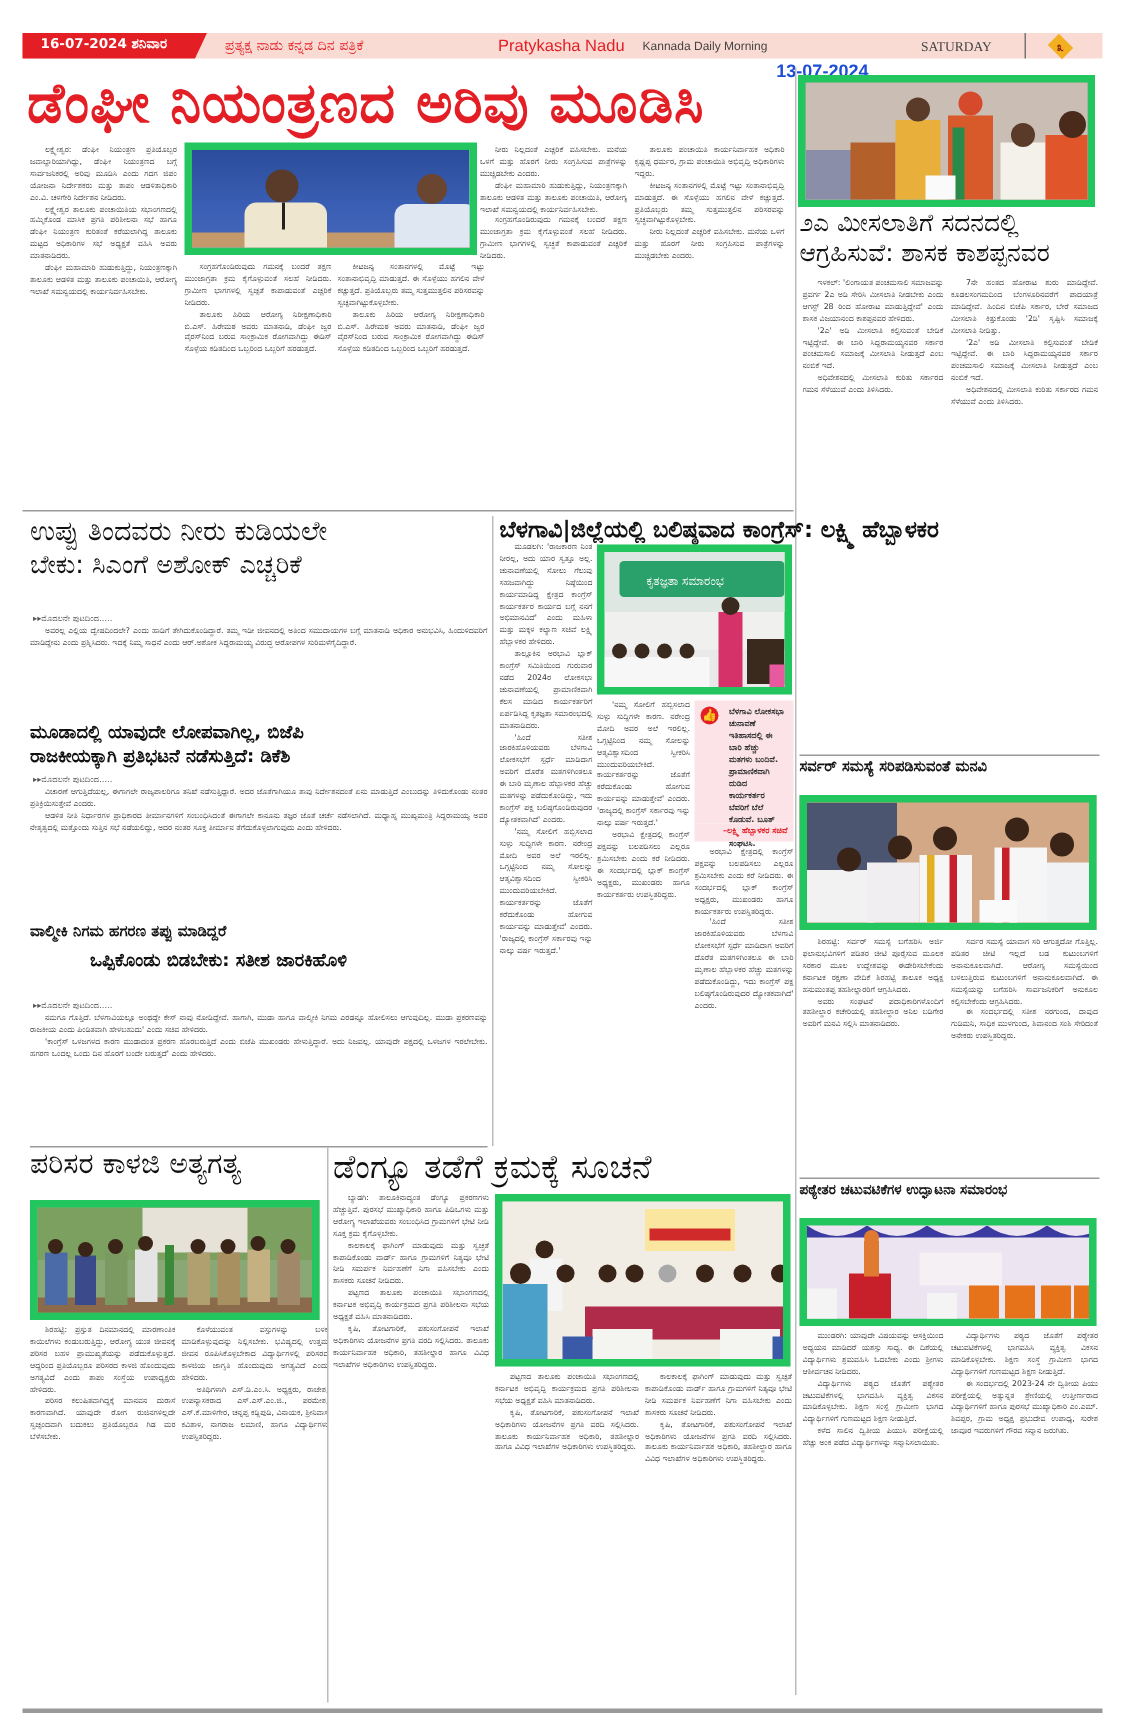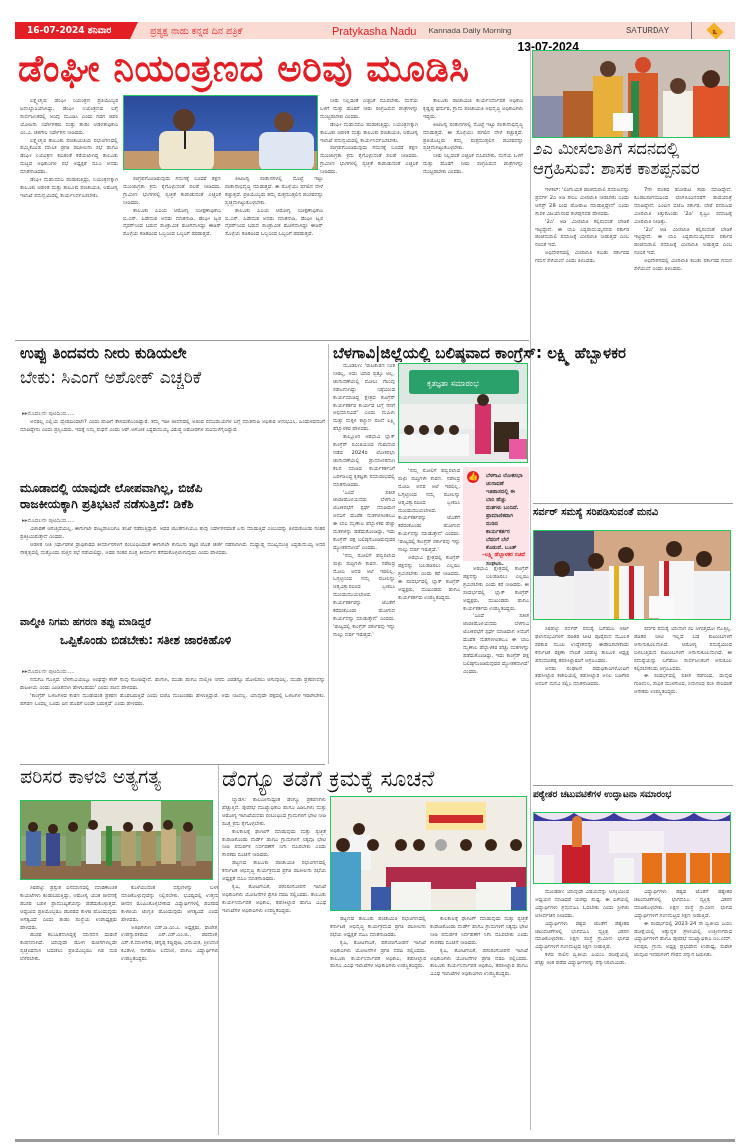--- a/index.html
+++ b/index.html
@@ -5,33 +5,33 @@
   * { box-sizing: border-box; margin: 0; padding: 0; }
   html, body { width: 750px; height: 1148px; background: #ffffff; overflow: hidden; }
   body { font-family: "DejaVu Sans", sans-serif; color: #222; position: relative; }
 
   .masthead { position: absolute; left: 15px; top: 22px; width: 720px; height: 17px; background: #fadbd3; display: flex; align-items: center; }
   .mh-date-kn { background: #e31e24; color: #fff; font-size: 9px; font-weight: bold; height: 17px; line-height: 17px; padding: 0 18px 0 12px; position: relative; width: 115px; }
   .mh-date-kn::after { content: ""; position: absolute; right: -8px; top: 0; border-top: 17px solid #e31e24; border-right: 8px solid transparent; }
   .mh-tag { color: #e31e24; font-size: 9.5px; margin-left: 20px; width: 170px; }
   .mh-brand { color: #e31e24; font-family: "Liberation Sans", sans-serif; font-weight: normal; font-size: 11px; margin-left: 12px; }
   .mh-sub { color: #444; font-family: "Liberation Sans", sans-serif; font-size: 8px; margin-left: 12px; }
-  .mh-date { color: #000000; font-family: "Liberation Sans", sans-serif; font-weight: bold; font-size: 12px; margin-left: 6px; margin-top: 32px; }
-  .mh-day { color: #444; font-family: Liberation Mono, monospace; font-size: 9px; margin-left: 12px; padding-left: 35px; }
+  .mh-date { color: #1d4ed8; font-family: "Liberation Sans", sans-serif; font-weight: bold; font-size: 12px; margin-left: 6px; margin-top: 32px; }
+  .mh-day { color: #444; font-family: Liberation Serif, serif; font-size: 9px; margin-left: 0; padding-left: 35px; }
   .mh-sep { width: 1px; height: 17px; background: #777; margin-left: 22px; }
   .mh-page { width: 18px; height: 14px; margin-left: 14px; background: #f2b020; transform: rotate(45deg) scale(0.75); display: flex; align-items: center; justify-content: center; }
   .mh-page span { transform: rotate(-45deg); font-size: 11px; font-weight: bold; color: #8a1c12; }
 
   .hl { position: absolute; font-weight: bold; line-height: 1.05; }
   .red { color: #e31e24; }
   .blk { color: #111; }
   .txt { position: absolute; font-size: 5.2px; line-height: 7.9px; color: #333; text-align: justify; overflow: hidden; }
   .txt p { text-indent: 10px; }
   .cont { position: absolute; font-size: 5.5px; color: #555; }
-  .photo { position: absolute; overflow: hidden; border: 1px solid #22c55e; }
+  .photo { position: absolute; overflow: hidden; border: 5px solid #22c55e; }
   .vrule { position: absolute; width: 1px; background: #bbb; }
   .hrule { position: absolute; height: 1px; background: #999; }
   .quote { position: absolute; background: #fbe3e8; padding: 4px 6px; font-size: 5.4px; line-height: 8px; color: #333; }
   .quote .thumb { position: absolute; left: 4px; top: 4px; width: 12px; height: 12px; border-radius: 50%; background: #e31e24; color: #ffd24a; font-size: 8px; text-align: center; line-height: 12px; }
   .quote .qt { margin-left: 17px; font-weight: bold; }
   .quote .qa { text-align: right; color: #e31e24; font-weight: bold; }
   .footer-rule { position: absolute; left: 15px; top: 1139px; width: 720px; height: 3px; background: #999; }
 </style>
 </head>
 <body>
@@ -113,21 +113,21 @@
   <p>ಅಧಿವೇಶನದಲ್ಲಿ ಮೀಸಲಾತಿ ಕುರಿತು ಸರ್ಕಾರದ ಗಮನ ಸೆಳೆಯುವೆ ಎಂದು ತಿಳಿಸಿದರು.</p>
 </div>
 <div class="txt" style="left:634px; top:186px; width:98px; height:300px;">
   <p>7ನೇ ಹಂತದ ಹೋರಾಟ ಶುರು ಮಾಡಿದ್ದೇವೆ. ಕೂಡಲಸಂಗಮದಿಂದ ಬೆಂಗಳೂರಿನವರೆಗೆ ಪಾದಯಾತ್ರೆ ಮಾಡಿದ್ದೇವೆ. ಹಿಂದಿನ ಬಿಜೆಪಿ ಸರ್ಕಾರ, ಬೇರೆ ಸಮಾಜದ ಮೀಸಲಾತಿ ಕಿತ್ತುಕೊಂಡು '2ಡಿ' ಸೃಷ್ಟಿಸಿ ಸಮಾಜಕ್ಕೆ ಮೀಸಲಾತಿ ನೀಡಿತ್ತು.</p>
   <p>'2ಎ' ಅಡಿ ಮೀಸಲಾತಿ ಕಲ್ಪಿಸುವಂತೆ ಬೇಡಿಕೆ ಇಟ್ಟಿದ್ದೇವೆ. ಈ ಬಾರಿ ಸಿದ್ದರಾಮಯ್ಯನವರ ಸರ್ಕಾರ ಪಂಚಮಸಾಲಿ ಸಮಾಜಕ್ಕೆ ಮೀಸಲಾತಿ ನೀಡುತ್ತದೆ ಎಂಬ ನಂಬಿಕೆ ಇದೆ.</p>
   <p>ಅಧಿವೇಶನದಲ್ಲಿ ಮೀಸಲಾತಿ ಕುರಿತು ಸರ್ಕಾರದ ಗಮನ ಸೆಳೆಯುವೆ ಎಂದು ತಿಳಿಸಿದರು.</p>
 </div>
 
 <div class="hrule" style="left:15px; top:340px; width:514px;"></div>
 
-<div class="hl blk" style="left:20px; top:346px; width:305px; font-size:15px; font-weight:bold;">ಉಪ್ಪು ತಿಂದವರು ನೀರು ಕುಡಿಯಲೇ</div>
+<div class="hl blk" style="left:20px; top:346px; width:305px; font-size:18px; font-weight:normal;">ಉಪ್ಪು ತಿಂದವರು ನೀರು ಕುಡಿಯಲೇ</div>
 <div class="hl blk" style="left:20px; top:369px; width:305px; font-size:17px; font-weight:normal;">ಬೇಕು: ಸಿಎಂಗೆ ಅಶೋಕ್ ಎಚ್ಚರಿಕೆ</div>
 <div class="cont" style="left:22px; top:410px;">▸▸ಮೊದಲನೇ ಪುಟದಿಂದ.....</div>
 <div class="txt" style="left:20px; top:418px; width:305px; height:56px;">
   <p>ಅವರಲ್ಲ ಎಲ್ಲಿಯ ದ್ವೇಷದಿಂದಲೇ? ಎಂದು ಹಾಡಿಗೆ ತೇಗಿದುಕೊಂಡಿದ್ದಾರೆ. ತಮ್ಮ ಇಡೀ ಜೀವನದಲ್ಲಿ ಅತಿಂದ ಸಮುದಾಯಗಳ ಬಗ್ಗೆ ಮಾತನಾಡಿ ಅಧಿಕಾರ ಅನುಭವಿಸಿ, ಹಿಂದುಳಿದವರಿಗೆ ಮಾಡಿದ್ದೇನು ಎಂದು ಪ್ರಶ್ನಿಸಿದರು. ಇದಕ್ಕೆ ನಿಮ್ಮ ಸಾಧನೆ ಎಂದು ಆರ್.ಅಶೋಕ ಸಿದ್ದರಾಮಯ್ಯ ವಿರುದ್ಧ ಆರೋಪಗಳ ಸುರಿಮಳೆಗೈದಿದ್ದಾರೆ.</p>
 </div>
 
 <div class="hl blk" style="left:20px; top:482px; width:305px; font-size:12px;">ಮೂಡಾದಲ್ಲಿ ಯಾವುದೇ ಲೋಪವಾಗಿಲ್ಲ, ಬಿಜೆಪಿ</div>
 <div class="hl blk" style="left:20px; top:498px; width:305px; font-size:12px;">ರಾಜಕೀಯಕ್ಕಾಗಿ ಪ್ರತಿಭಟನೆ ನಡೆಸುತ್ತಿದೆ: ಡಿಕೆಶಿ</div>
 <div class="cont" style="left:22px; top:517px;">▸▸ಮೊದಲನೇ ಪುಟದಿಂದ.....</div>
 <div class="txt" style="left:20px; top:525px; width:305px; height:86px;">

